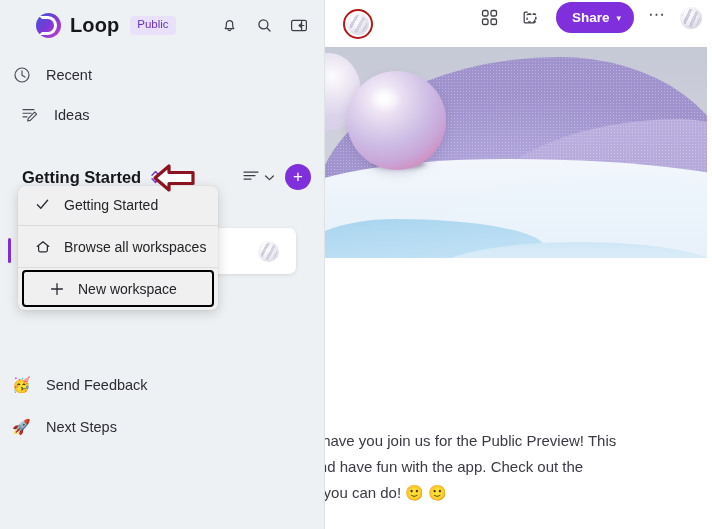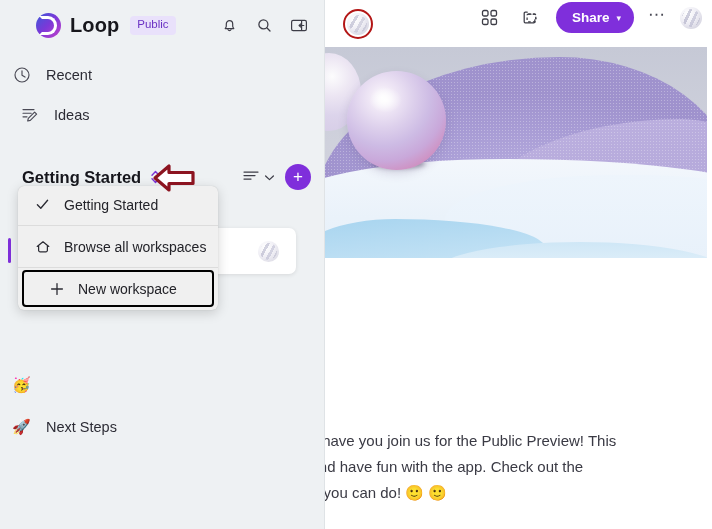--- a/index.html
+++ b/index.html
@@ -648,20 +648,21 @@
       </div>
     </div>
 
     <div class="doc-card">
       <div class="doc-card-thumb"></div>
     </div>
     <div class="sel-bar"></div>
 
     <div class="nav-item nav-feedback">
       <span class="nav-emoji">🥳</span>
+      <span>Send Feedback</span>
     </div>
 
     <div class="nav-item nav-next">
       <span class="nav-emoji">🚀</span>
       <span>Next Steps</span>
     </div>
 
     <div class="menu">
 
 

